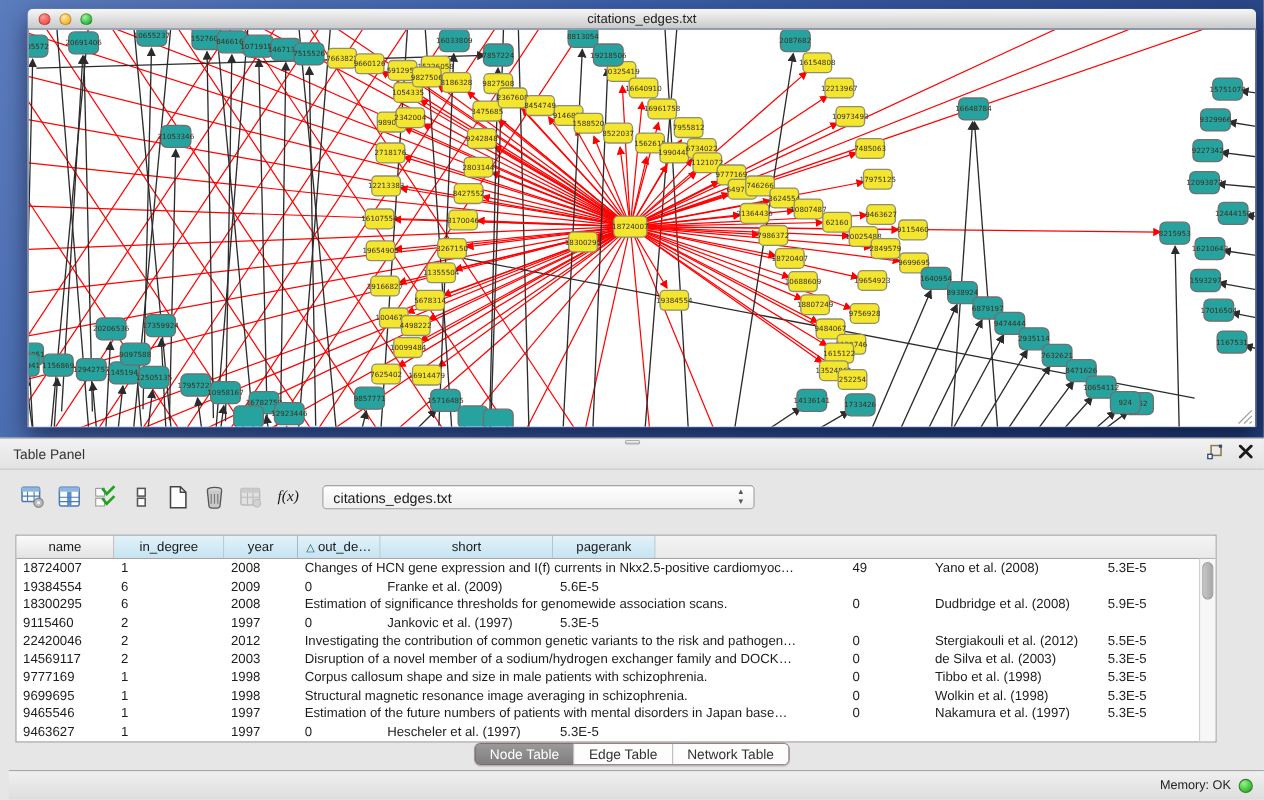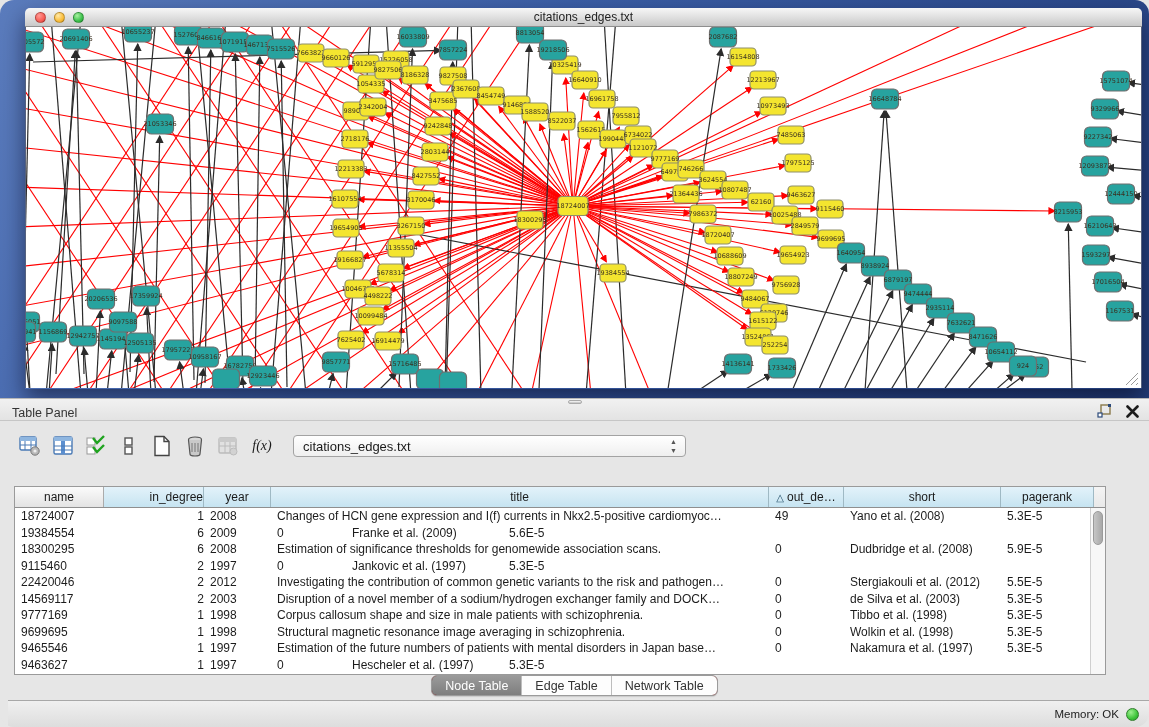--- a/index.html
+++ b/index.html
@@ -1,37 +1,37 @@
 <!DOCTYPE html>
 <html><head>
 <meta charset="utf-8">
 <style>
   * { margin:0; padding:0; box-sizing:border-box; }
   body { font-family:"Liberation Sans", sans-serif; background:#e6e6e6; }
-  .app { position:relative; width:1149px; height:727px; overflow:hidden; background:#e6e6e6;border-radius:14px; }
+  .app { position:relative; width:1149px; height:727px; overflow:hidden; background:#e6e6e6; }
 
   
   .network-area { position:absolute; left:0; top:0; width:1149px; height:398px;
     background:linear-gradient(125deg,#5b7cbd 0%,#3b5ea6 40%,#2c4a8d 75%,#223c77 100%); }
   .net-window { position:absolute; left:25px; top:8px; width:1117px; height:381px;
     border-radius:6px 6px 0 0; box-shadow:0 10px 22px rgba(0,0,20,.5); }
   .titlebar { height:19px; background:linear-gradient(#f7f7f7,#c9c9c9); border-radius:5px 5px 0 0;
     border-bottom:1px solid #8e8e8e; position:relative; }
   .titlebar .title { text-align:center; font-size:12px; line-height:19px; color:#222; }
   .lights { position:absolute; left:10px; top:4px; display:flex; gap:8px; }
   .light { width:11px; height:11px; border-radius:50%; border:1px solid rgba(0,0,0,.25); }
   .light.red { background:radial-gradient(circle at 35% 30%,#ff9a94,#f95f57 60%,#d83b33); }
   .light.yellow { background:radial-gradient(circle at 35% 30%,#ffe9a8,#fbbe3c 60%,#dd9e1c); }
   .light.green { background:radial-gradient(circle at 35% 30%,#a8f0a0,#3ec24d 60%,#239a33); }
   .canvas { position:relative; height:361px; background:#fff; overflow:hidden; border-left:1px solid #55617e; border-right:1px solid #55617e; }
   .canvas svg { position:absolute; left:0; top:0; }
 
   
   .table-panel { position:absolute; left:0; top:398px; width:1149px; height:329px; background:#e6e6e6; }
-  .panel-header { position:relative; height:23px; background:linear-gradient(#f1f1f1,#e3e3e3);
+  .panel-header { position:relative; height:29px; background:linear-gradient(#f1f1f1,#e3e3e3);
     border-top:1px solid #b7b7b7; border-bottom:1px solid #c6c6c6; }
   .panel-header .ptitle { position:absolute; left:12px; top:0; line-height:28px; font-size:12.5px; color:#333; }
   .panel-icons { position:absolute; right:10px; top:0; height:28px; display:flex; align-items:center; gap:14px; }
   .splitter-dot { position:absolute; left:50%; top:1px; width:14px; height:4px; margin-left:-7px;
     border-radius:2px; background:linear-gradient(#fdfdfd,#bdbdbd); border:1px solid #aaa; }
 
   .toolbar { display:flex; align-items:center; height:50px; padding-left:16px; }
   .tool-btn { width:28px; height:27px; display:flex; align-items:center; justify-content:center;
     border-radius:4px; margin-right:5px; }
   .fx-label { font-family:"Liberation Serif", serif; font-style:italic; font-size:14px; color:#1a1a1a;
@@ -45,21 +45,21 @@
     background:#fff; border:1px solid #9a9a9a; overflow:hidden; }
   .theader { display:flex; height:21px; border-bottom:1px solid #8f8f8f; }
   .th { background:linear-gradient(#e3f2fa,#c6e4f1); border-right:1px solid #9fb9c4;
     font-size:12px; color:#1a1a1a; text-align:center; line-height:20px; overflow:hidden; white-space:nowrap; }
   .th.gray { background:linear-gradient(#fbfbfb,#e3e3e3); border-right:1px solid #ababab; }
   .th.filler { background:linear-gradient(#f4f4f4,#e9e9e9); border-right:none; flex:1; }
   .sort-glyph { font-size:10px; margin-right:3px; color:#25506a; }
   .trow { display:flex; height:16.5px; }
   .td { font-size:12px; color:#1c1c1c; line-height:16.5px; padding-left:6px;
     overflow:hidden; white-space:nowrap; }
-  .c0{width:89px;} .c1{width:100px;text-align:right;} .c2{width:67px;} .c3{width:498px;}
+  .c0{width:89px;} .c1{width:100px;} .c2{width:67px;} .c3{width:498px;}
   .c4{width:75px;} .c5{width:157px;} .c6{width:93px;}
   .vscroll { position:absolute; right:0; top:21px; bottom:0; width:15px; background:#f7f7f7; border-left:1px solid #cfcfcf; }
   .vthumb { position:absolute; left:2px; top:3px; width:10px; height:34px; border-radius:6px;
     background:linear-gradient(90deg,#c6c6c6,#a8a8a8); border:1px solid #9a9a9a; }
 
   .tabbar { position:absolute; left:0; right:0; bottom:30px; height:22px; display:flex; justify-content:center; }
   .seg { display:flex; height:21px; border:1px solid #9b9b9b; border-radius:6px; overflow:hidden;
     background:#7f1d1d; box-shadow:0 1px 1px rgba(0,0,0,.12); }
   .seg-btn { padding:0 13px; font-size:12.5px; line-height:20px; color:#333; background:#fdfdfd; }
   .seg-btn + .seg-btn { border-left:1px solid #bdbdbd; }
@@ -630,21 +630,20 @@
         <span>citations_edges.txt</span>
         <span class="dd-arrows">▲<br>▼</span>
       </div>
     </div>
 
     <div class="table-wrap">
       <div class="theader">
           <div class="th c0 gray"><span>name</span></div>
           <div class="th c1"><span>in_degree</span></div>
           <div class="th c2"><span>year</span></div>
-          <div class="th c3"><span>title</span></div>
           <div class="th c4"><span class="sort-glyph">△</span><span>out_de…</span></div>
           <div class="th c5"><span>short</span></div>
           <div class="th c6"><span>pagerank</span></div>
           <div class="th filler"></div>
         </div>
       <div>
           <div class="trow">
             <div class="td c0">18724007</div>
             <div class="td c1">1</div>
             <div class="td c2">2008</div>

